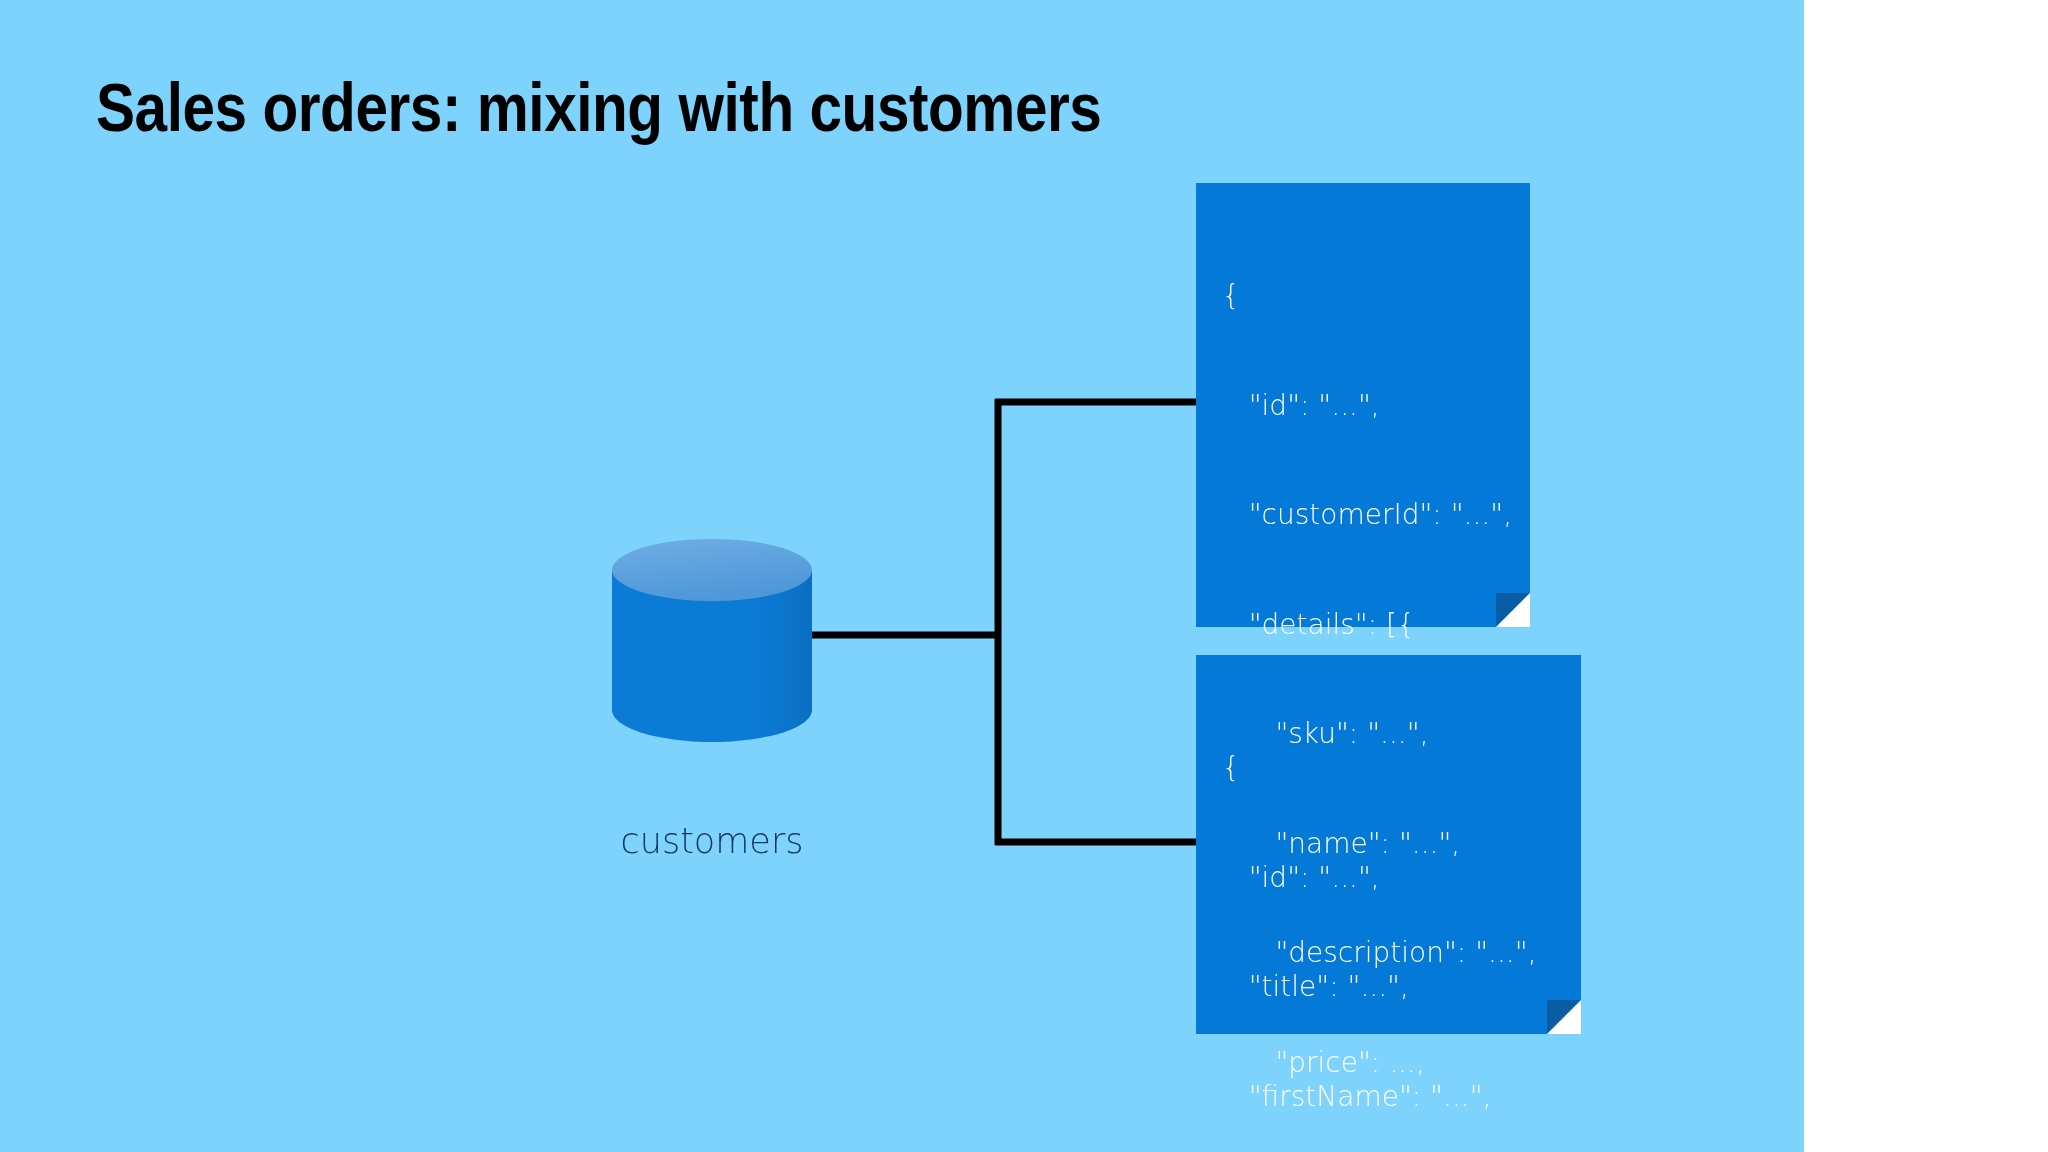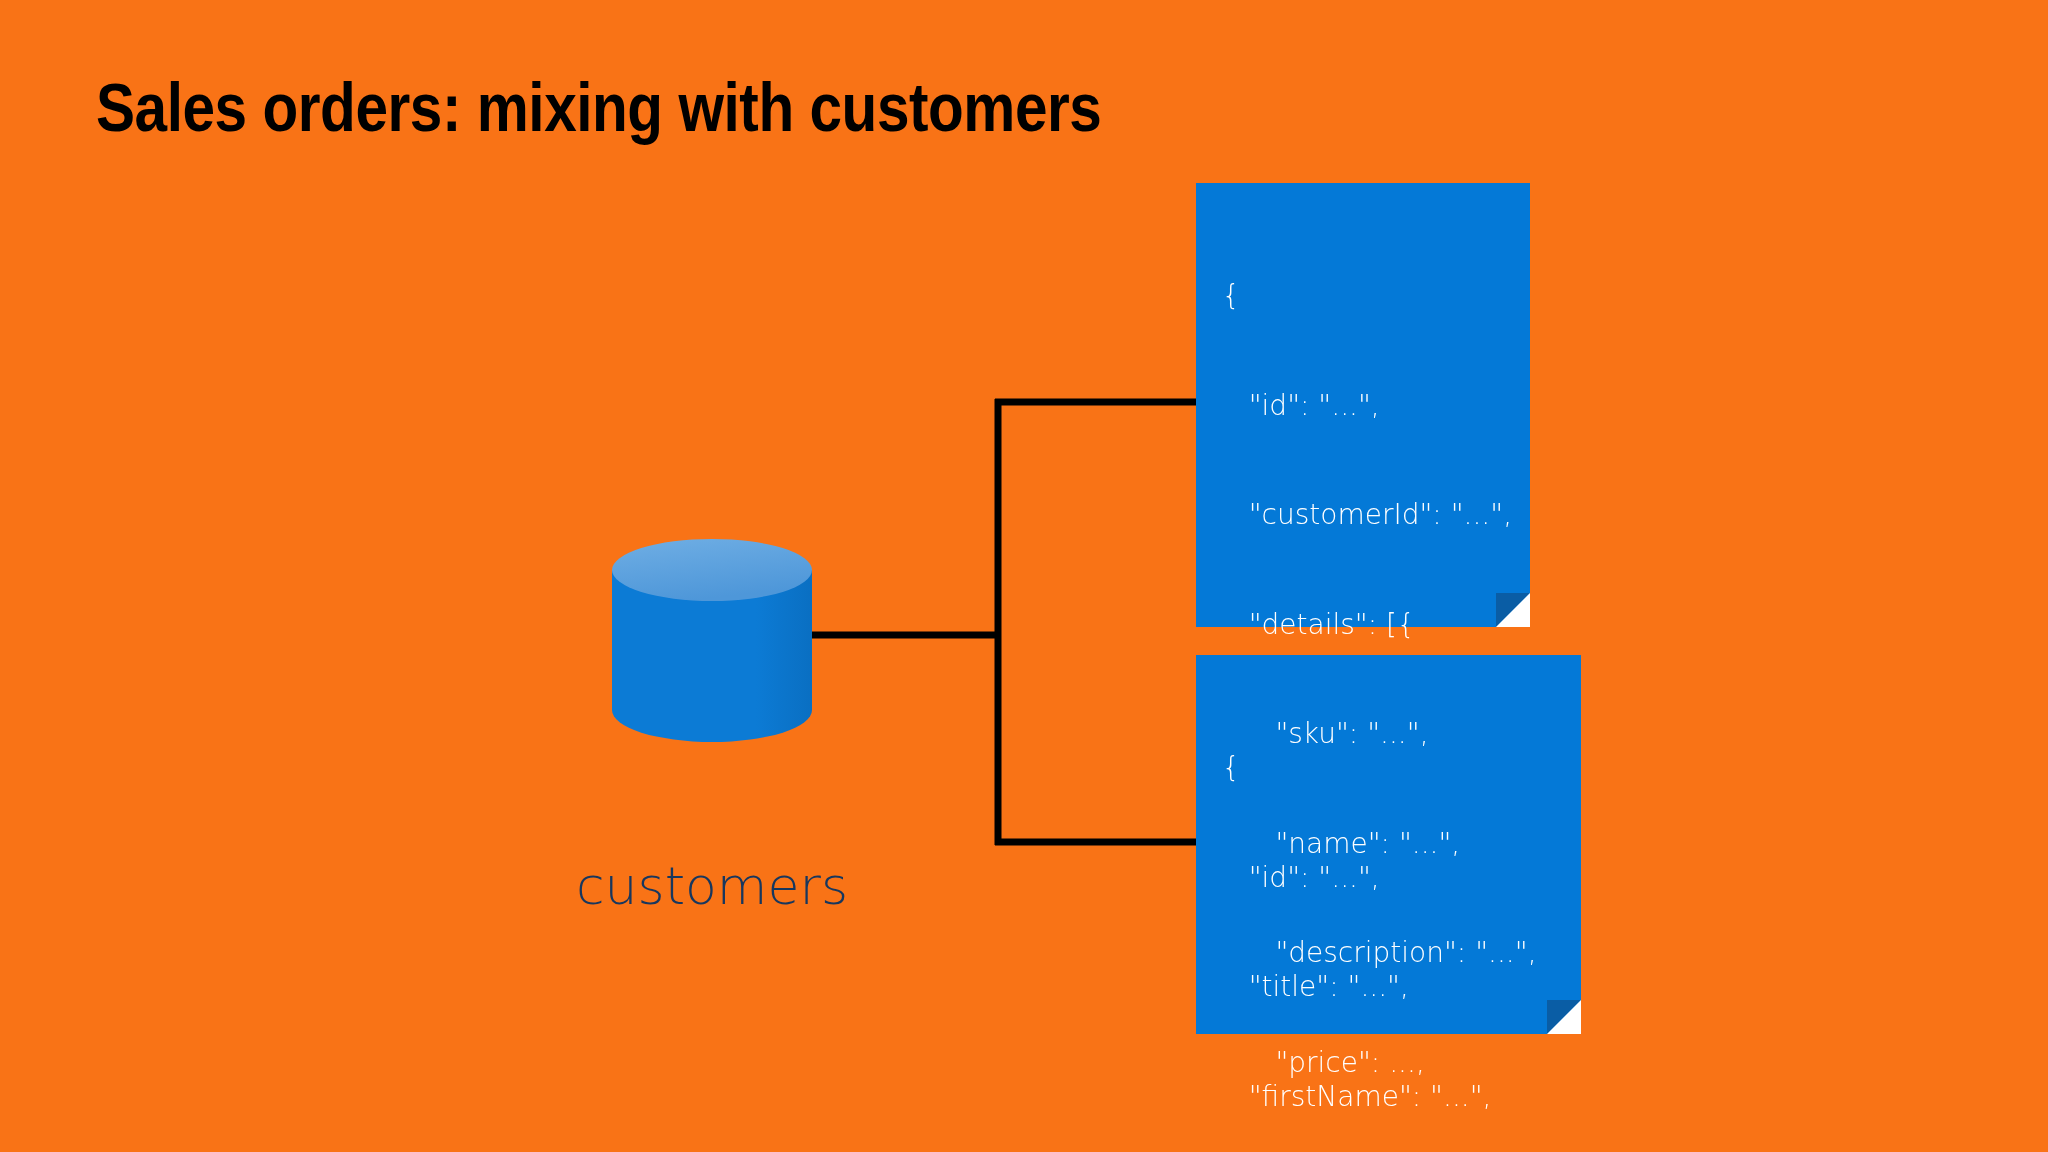--- a/index.html
+++ b/index.html
@@ -6,23 +6,23 @@
   html, body {
     margin: 0;
     padding: 0;
     background: #ffffff;
   }
   body {
     font-family: "Liberation Sans", "DejaVu Sans", sans-serif;
   }
   #slide {
     position: relative;
-    width: 2048px;
+    width: 1804px;
     height: 1152px;
-    background: #f97316;
+    background: #7dd3fc;
     overflow: hidden;
   }
 
   
   #slide-title {
     position: absolute;
     left: 96px;
     top: 72px;
     font-family: "Liberation Sans", "DejaVu Sans", sans-serif;
     font-size: 68px;
@@ -57,21 +57,21 @@
 
   #db-label {
     position: absolute;
     left: 560px;
     top: 748px;
     width: 304px;
     text-align: center;
     color: #17375E;
     font-family: "DejaVu Sans", "Liberation Sans", sans-serif;
     font-weight: 300;
-    font-size: 52px;
+    font-size: 35px;
     line-height: 1.07;
     white-space: pre;
   }
   #db-label .line { display: block; }
 
   
   .json-card {
     position: absolute;
     background: #0479D7;
     color: #ffffff;

